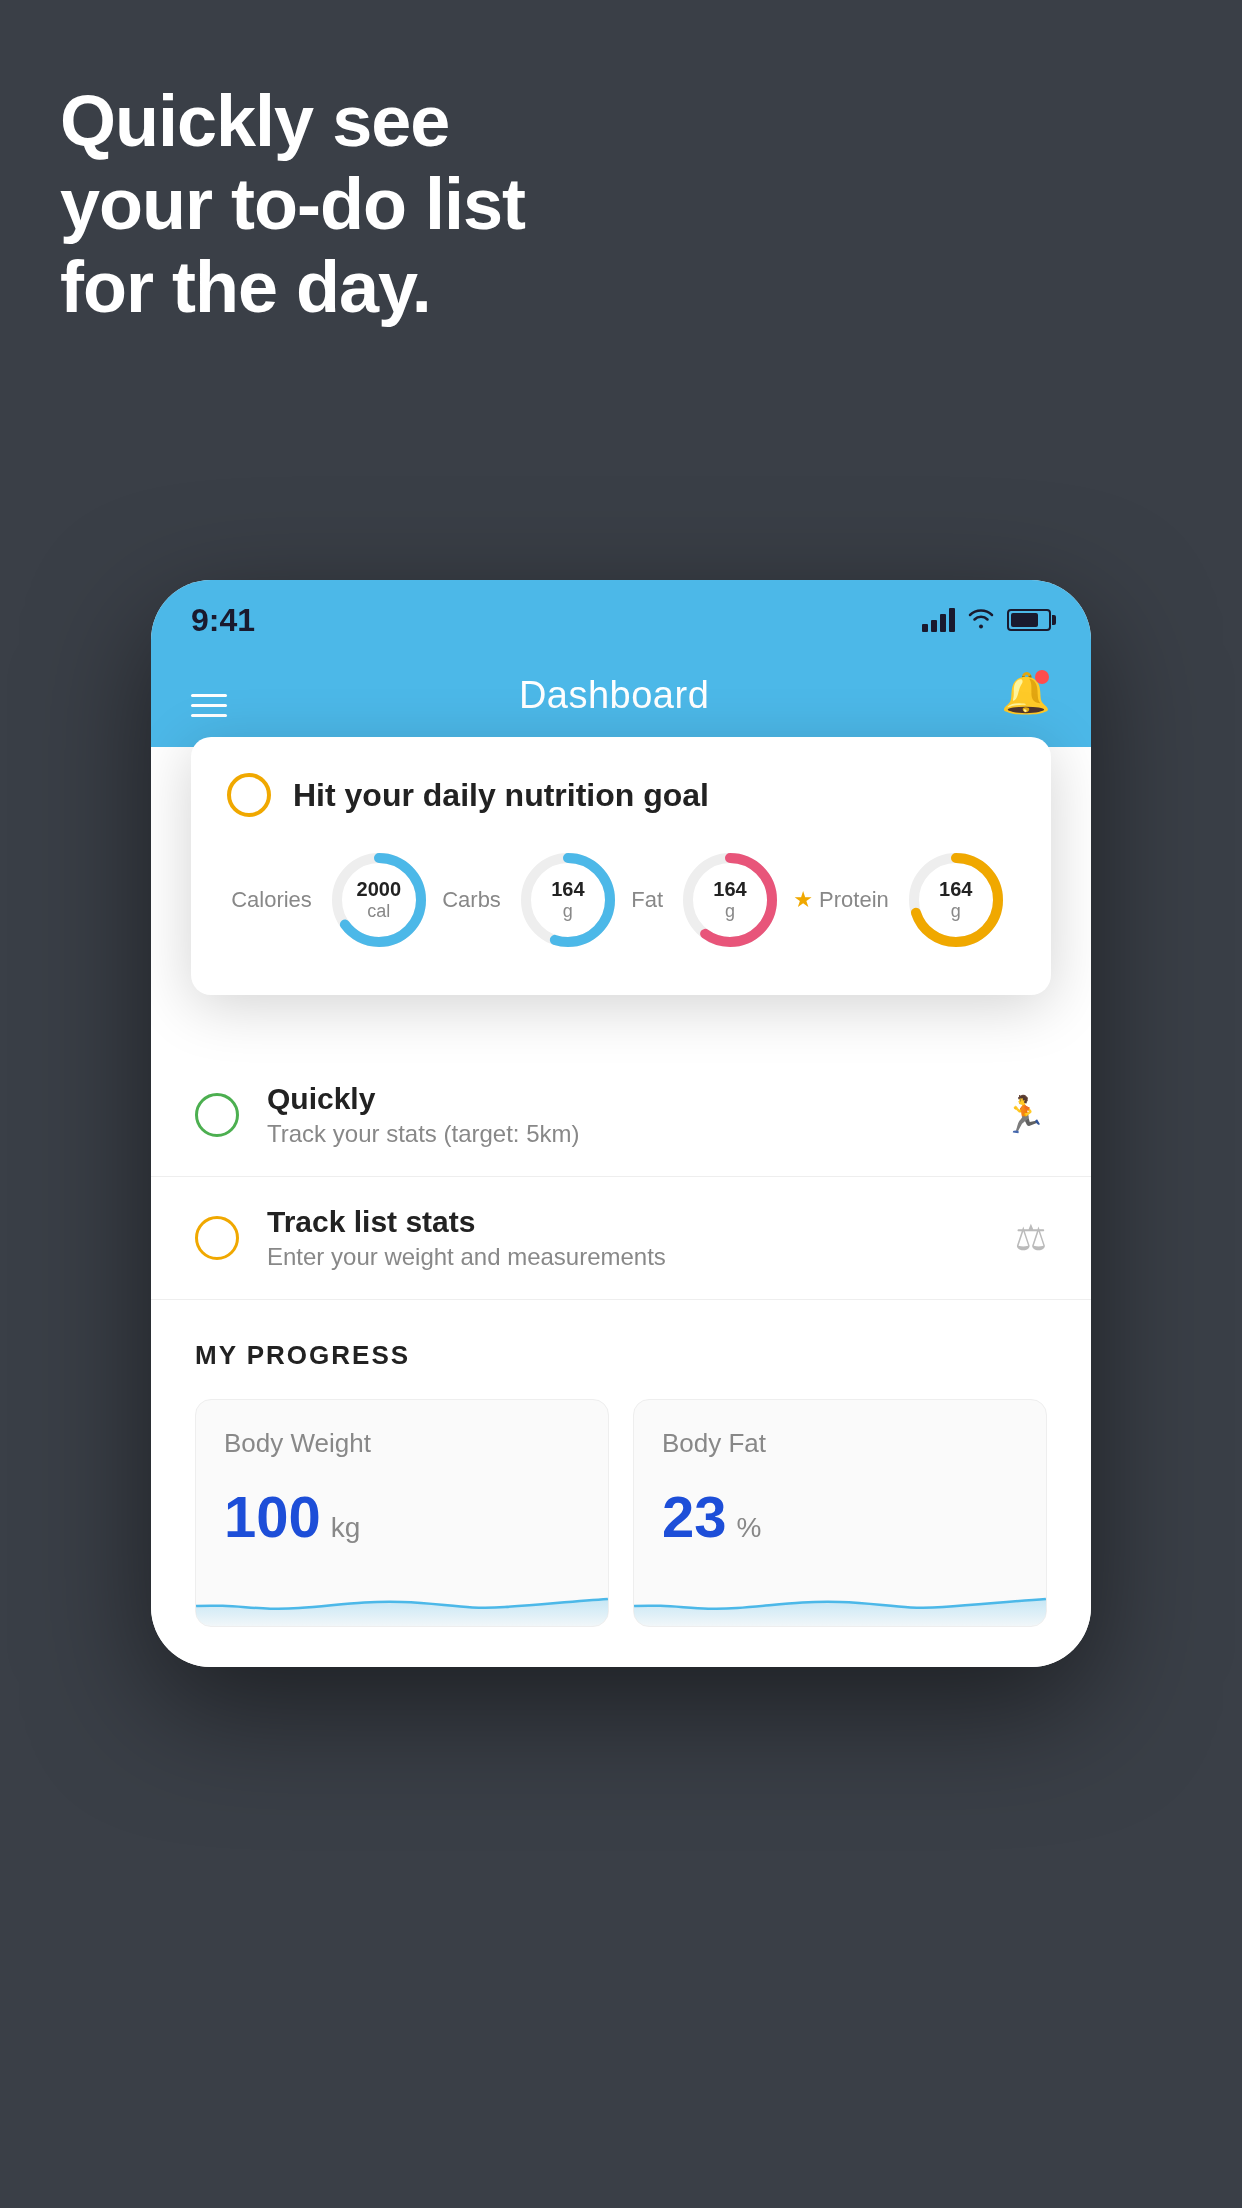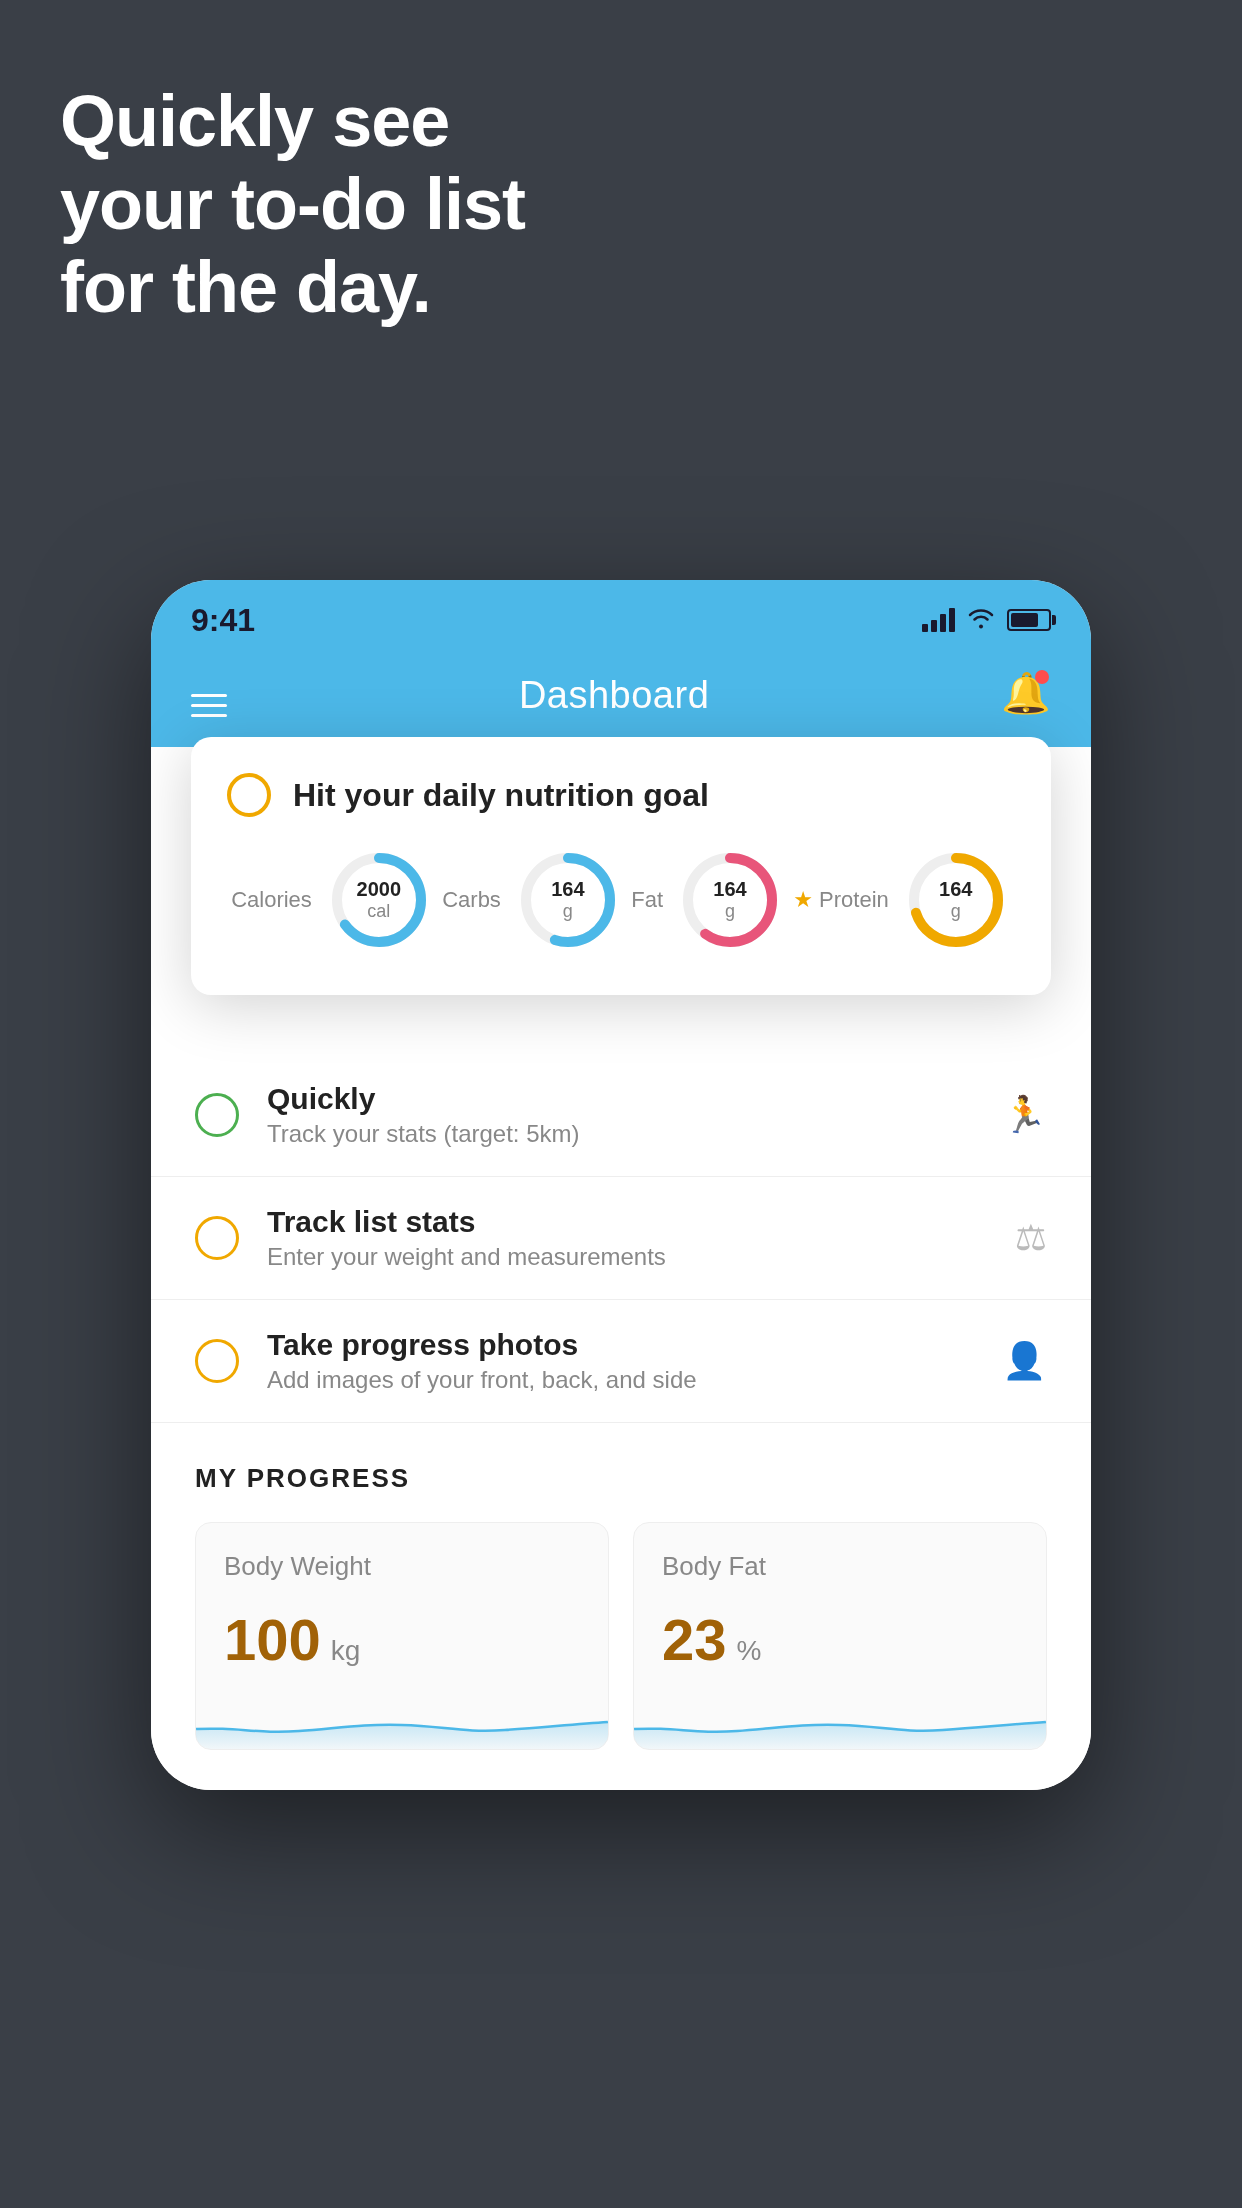--- a/index.html
+++ b/index.html
@@ -357,21 +357,21 @@
     .progress-value-row {
       display: flex;
       align-items: baseline;
       gap: 10px;
       margin-bottom: 16px;
     }
 
     .progress-value {
       font-size: 58px;
       font-weight: 700;
-      color: #a16207;
+      color: #1d4ed8;
     }
 
     .progress-unit {
       font-size: 28px;
       color: #888;
     }
 
     
     .wave-chart {
       height: 60px;
@@ -509,28 +509,20 @@
           <div class="todo-icon">🏃</div>
         </div>
         <div class="todo-item">
           <div class="todo-circle yellow"></div>
           <div class="todo-text">
             <div class="todo-name">Track list stats</div>
             <div class="todo-desc">Enter your weight and measurements</div>
           </div>
           <div class="todo-icon">⚖</div>
         </div>
-        <div class="todo-item">
-          <div class="todo-circle yellow"></div>
-          <div class="todo-text">
-            <div class="todo-name">Take progress photos</div>
-            <div class="todo-desc">Add images of your front, back, and side</div>
-          </div>
-          <div class="todo-icon">👤</div>
-        </div>
       </div>
 
     <div class="progress-section">
       <div class="progress-heading">MY PROGRESS</div>
       <div class="progress-cards" id="progress-cards-container">
 
       <div class="progress-card">
             <div class="progress-card-title">Body Weight</div>
             <div class="progress-value-row">
               <div class="progress-value">100</div>

